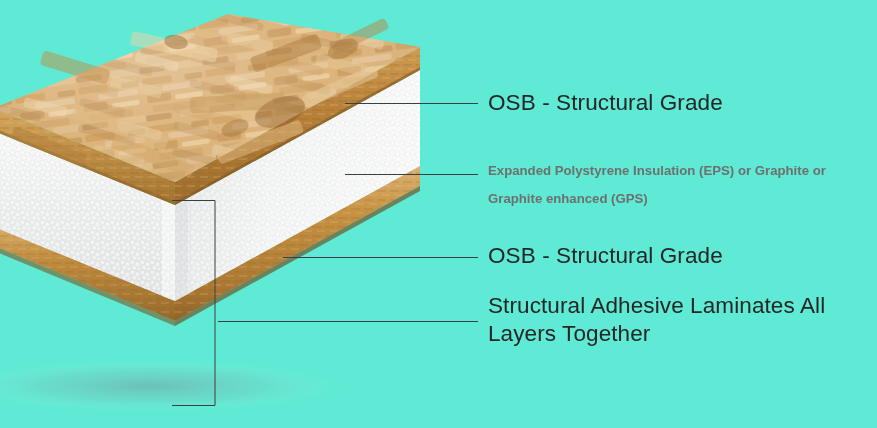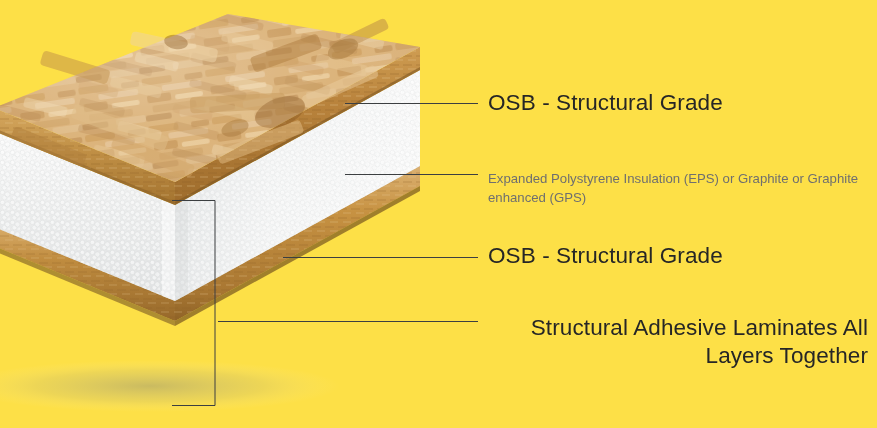--- a/index.html
+++ b/index.html
@@ -9,21 +9,21 @@
   }
   body {
     font-family: "Liberation Sans", sans-serif;
     -webkit-font-smoothing: antialiased;
   }
 
   #stage {
     position: relative;
     width: 877px;
     height: 428px;
-    background: #fde047;
+    background: #5eead4;
     overflow: hidden;
   }
 
   
   #panel-illustration {
     position: absolute;
     left: 0;
     top: 0;
     width: 450px;
     height: 428px;
@@ -60,31 +60,31 @@
     font-weight: 400;
     letter-spacing: 0.1px;
     white-space: nowrap;
   }
   .label-title.wrap {
     white-space: normal;
     width: 380px;
   }
   .label-sub {
     font-size: 13.2px;
-    line-height: 19px;
+    line-height: 28px;
     color: #6f6f6f;
-    font-weight: 400;
-    margin-top: 17px;
+    font-weight: 700;
+    margin-top: 5px;
     width: 385px;
   }
 
   #label-osb-top   { top: 89px; }
   #label-core      { top: 152px; }
   #label-osb-bot   { top: 242px; }
-  #label-adhesive  { top: 314px; text-align: right; }
+  #label-adhesive  { top: 292px; }
 </style>
 </head>
 <body>
 
 <div id="stage">
 
   <div id="panel-illustration">
     <svg width="450" height="428" viewBox="0 0 450 428" xmlns="http://www.w3.org/2000/svg">
       <defs>
 

